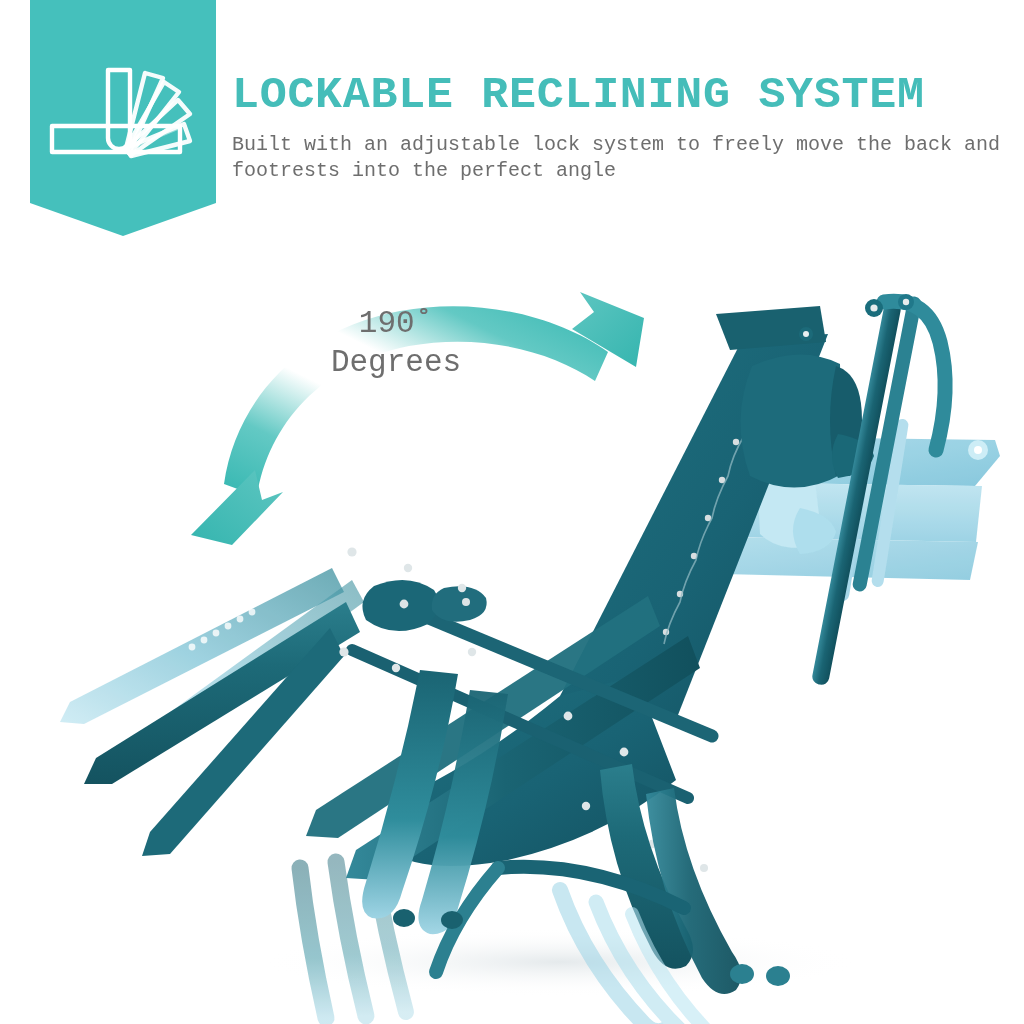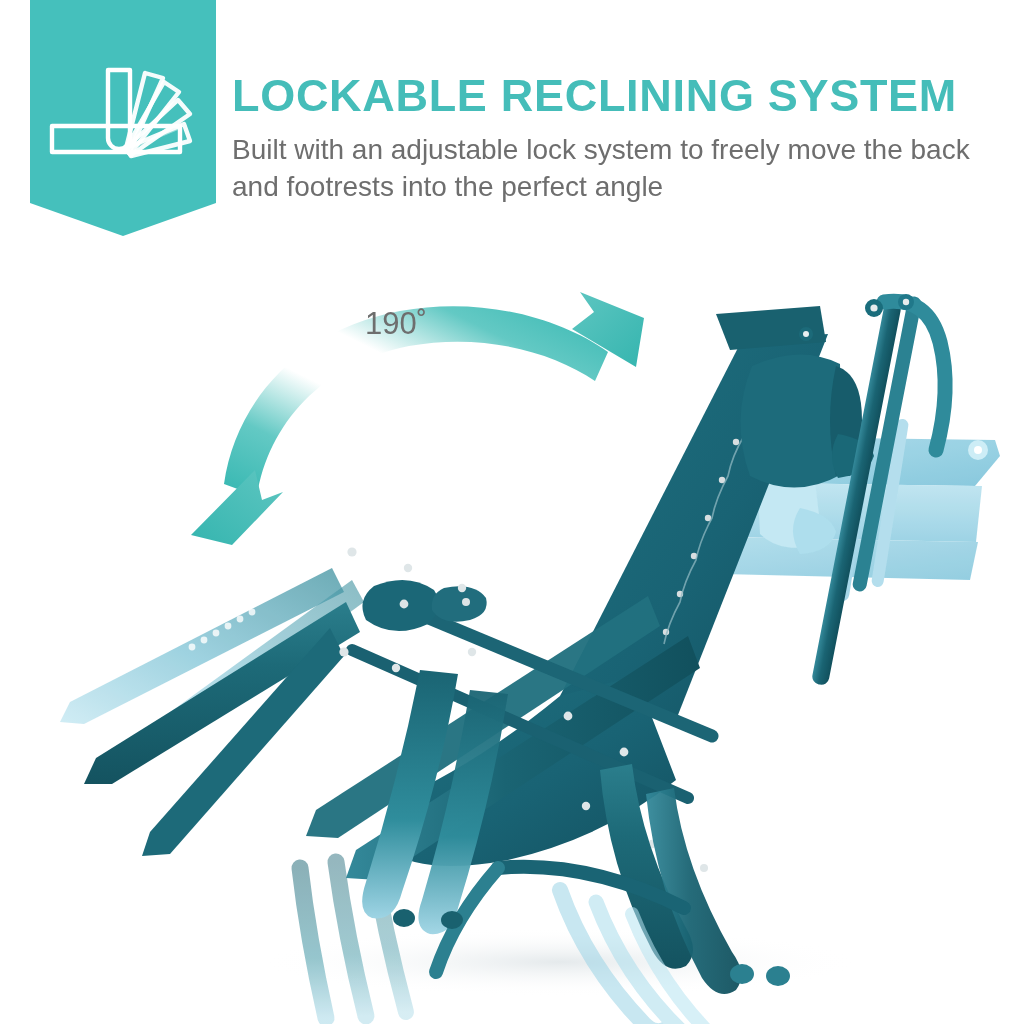--- a/index.html
+++ b/index.html
@@ -4,21 +4,21 @@
 <title>Lockable Reclining System</title>
 <style>
   html,body{margin:0;padding:0;}
   body{
     width:1024px;height:1024px;
     background:#ffffff;
     font-family:"Liberation Sans", sans-serif;
     overflow:hidden;
     position:relative;
   }
-  #stage{position:absolute;inset:0;width:1024px;height:1024px;}
+  #stage{position:absolute;inset:0;width:1024px;height:1024px;font-family:Liberation Mono, monospace;}
 
   
   .badge{
     position:absolute;left:30px;top:0;width:186px;height:236px;
     background:#45c0bc;
     clip-path:polygon(0 0,100% 0,100% 86%,50% 100%,0 86%);
   }
   .badge-icon{position:absolute;left:0;top:0;width:186px;height:210px;}
 
   .head-text{position:absolute;left:232px;top:72px;width:782px;}
@@ -26,21 +26,21 @@
     color:#45bdb9;
     font-size:45px;
     font-weight:bold;
     letter-spacing:.7px;
     line-height:1.06;
     margin:0;
     white-space:nowrap;
   }
   .subtitle{
     color:#6e6e6e;
-    font-size:28px;
+    font-size:20px;
     font-weight:300;
     line-height:1.32;
     margin:12px 0 0 0;
     max-width:790px;
   }
 
   
   .angle-label{
     position:absolute;left:306px;top:305px;width:180px;
     text-align:center;
@@ -112,20 +112,21 @@
              C 551 351, 482 333, 409 346
              C 322 363, 268 425, 257 496 Z" fill="url(#arcGrad)"></path>
 
     <path d="M191 535 L255 470 L262 500 L283 492 L232 545 Z" fill="url(#headL)"></path>
 
     <path d="M636 367 L572 329 L594 312 L580 292 L644 318 Z" fill="url(#headR)"></path>
   </svg>
 
   <div class="angle-label">
     <span class="deg">190˚</span>
+    <span class="deg">Degrees</span>
   </div>
 
   <svg class="photo" viewBox="0 0 1024 774">
     <defs>
       <linearGradient id="tubeD" x1="0" y1="0" x2="0" y2="1">
         <stop offset="0%" stop-color="#2b7e8c"></stop>
         <stop offset="35%" stop-color="#1d6a78"></stop>
         <stop offset="100%" stop-color="#145360"></stop>
       </linearGradient>
       <linearGradient id="tubeD2" x1="0" y1="0" x2="1" y2="0">

